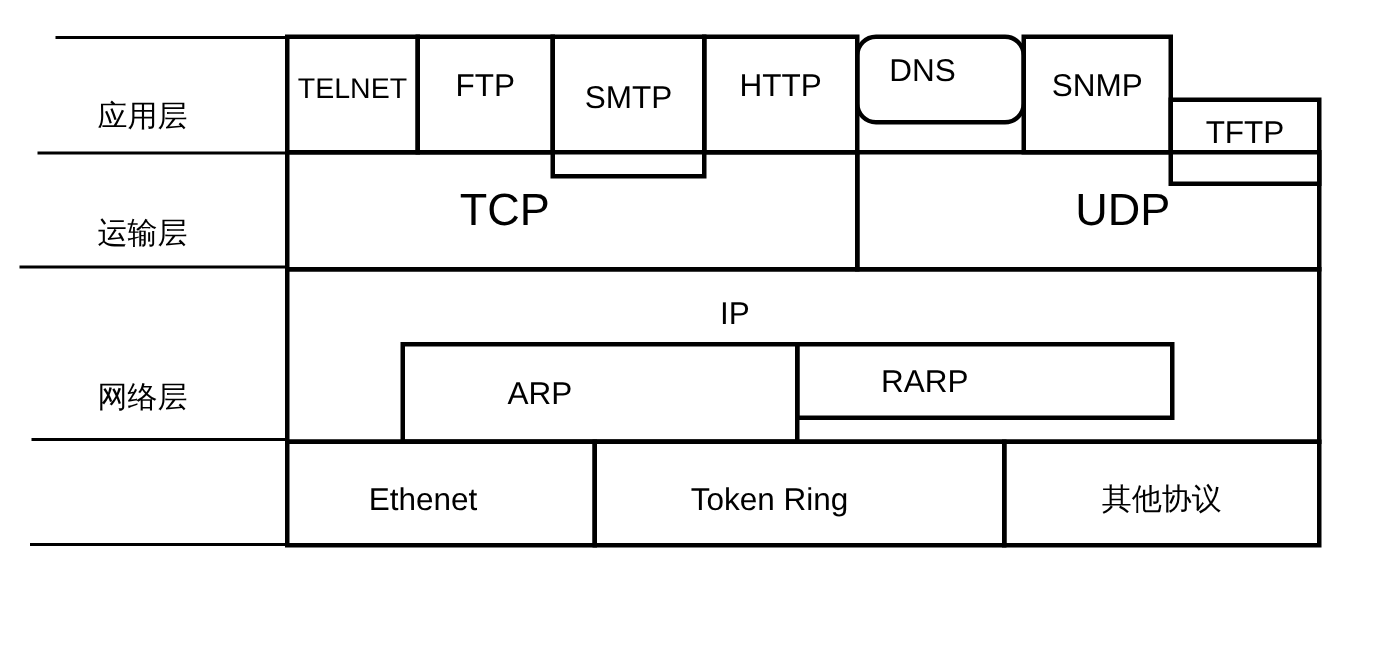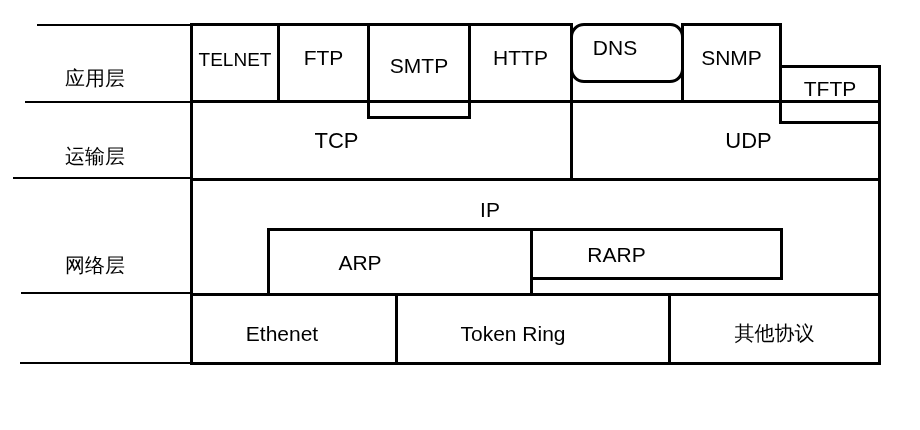--- a/index.html
+++ b/index.html
@@ -28,21 +28,21 @@
   .box{
     position:absolute;box-sizing:border-box;
     border:3px solid var(--line);
     background:transparent;
     display:flex;justify-content:center;align-items:center;
     font-size:21px;line-height:1;white-space:nowrap;
   }
   
   .app-cell{align-items:center;padding-bottom:12px;}
   .app-cell.telnet{padding-bottom:7px;font-size:19px;}
-  .fs22{font-size:22px;text-align:right;}
+  .fs22{font-size:30px;text-align:right;}
   .fs20{font-size:20px;}
   
   .net-big{background:transparent;}
   .ip-label{
     position:absolute;left:460px;top:199px;width:60px;
     text-align:center;font-size:21px;line-height:1;
   }
   
   .sh-l45{transform:translateX(-45px);}
   .sh-r23{transform:translateX(23px);}

